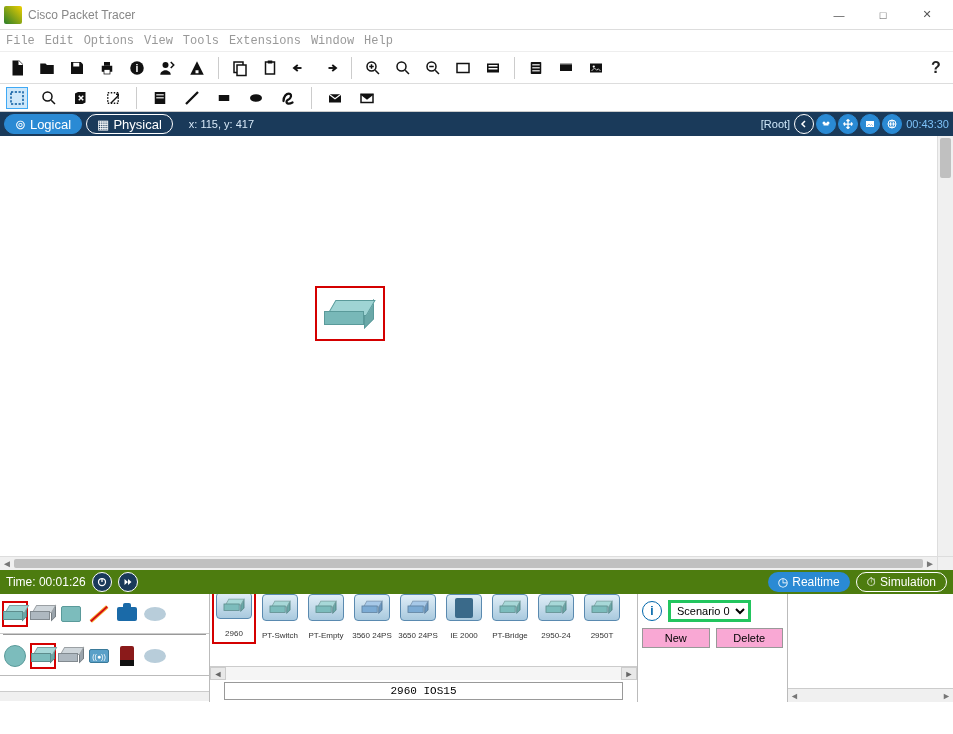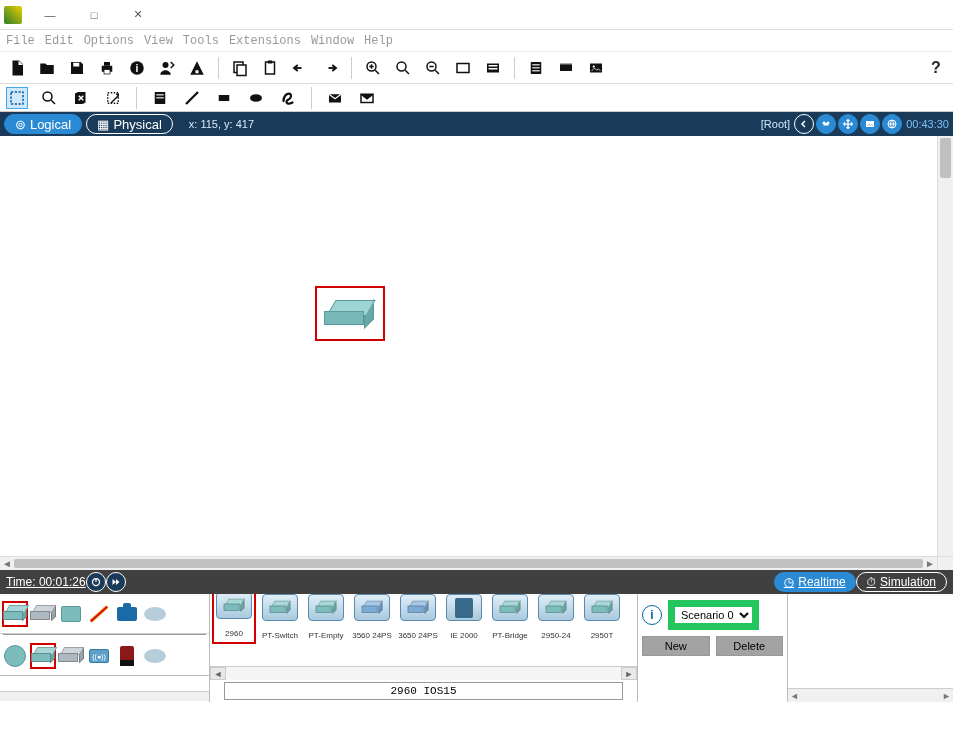--- a/index.html
+++ b/index.html
@@ -40,21 +40,21 @@
   .hscroll { position:absolute; left:0; bottom:0; right:16px; height:14px; background:#f0f0f0; border-top:1px solid #ddd; display:flex; align-items:center; justify-content:space-between; padding:0 2px; color:#777; font-size:10px;}
   .hscroll .thumb { position:absolute; left:14px; right:14px; top:2px; bottom:2px; background:#c0c0c0; border-radius:2px;}
   .corner { position:absolute; right:0; bottom:0; width:16px; height:14px; background:#f0f0f0; border-left:1px solid #ddd; border-top:1px solid #ddd;}
 
   .device-on-canvas { position:absolute; left:315px; top:150px; width:70px; height:55px; border:2px solid #d40000; display:flex; align-items:center; justify-content:center;}
   .switch-3d { width:46px; height:28px; position:relative; }
   .switch-3d .top { position:absolute; left:4px; top:0; width:40px; height:16px; background:#9fd4d4; transform:skewX(-30deg); border:1px solid #5a9a9a;}
   .switch-3d .front { position:absolute; left:-3px; top:11px; width:40px; height:14px; background:#78b8b8; transform:skewX(0deg); border:1px solid #5a9a9a;}
   .switch-3d .side { position:absolute; right:-1px; top:4px; width:10px; height:20px; background:#6aa8a8; transform:skewY(-45deg); border:1px solid #5a9a9a;}
 
-  .timebar { height: 24px; background: #404040; display:flex; align-items:center; color:#fff; font-family:"Courier New",monospace; font-size:12px; padding:0 6px; text-decoration:underline;}
+  .timebar { height: 24px; background: #4d7c0f; display:flex; align-items:center; color:#fff; font-family:"Courier New",monospace; font-size:12px; padding:0 6px; gap:6px;}
   .timebar .rt-tab { margin-left:auto; background:#2a8ad4; border-radius:11px; height:20px; display:flex; align-items:center; padding:0 10px; gap:4px;}
   .timebar .sim-tab { border:1.5px solid #fff; border-radius:11px; height:20px; display:flex; align-items:center; padding:0 10px; gap:4px;}
 
   .bottom-area { height: 108px; display:flex; }
   .cat-panel { width: 210px; border-right:1px solid #bbb; display:flex; flex-direction:column; }
   .cat-row { height:40px; display:flex; align-items:center; gap:2px; padding:2px 2px; border-bottom:1px solid #ccc;}
   .cat-row.r2 { border-bottom:none; padding-top:4px;}
   .cat-ic { width:26px; height:26px; display:flex; align-items:center; justify-content:center; position:relative;}
   .cat-ic.sel { border:2px solid #d40000; }
   .cat-hr { height:1px; background:#999; margin: 0 3px; }
@@ -68,23 +68,23 @@
   .dev-box { width:36px; height:27px; border:1px solid #5a8ab0; border-radius:4px; background:linear-gradient(#e0eef7,#a9c9de); display:flex; align-items:center; justify-content:center; position:relative; overflow:hidden;}
   .dev-label { font-size:8px; color:#333; line-height:1; margin-top:7px; text-align:center; height:16px; display:flex; align-items:center;}
   .dev-hscroll { height:14px; display:flex; border-top:1px solid #ccc;}
   .dev-harrow { width:16px; background:#e8e8e8; display:flex; align-items:center; justify-content:center; font-size:9px; color:#666; border:1px solid #ccc;}
   .dev-htrack { flex:1; background:#f5f5f5; position:relative;}
   .dev-status { height:18px; border:1px solid #999; margin:2px 14px; font-size:11px; display:flex; align-items:center; justify-content:center; font-family:"Courier New",monospace;}
 
   .scen-panel { width:150px; border-right:1px solid #bbb; padding:6px 4px; display:flex; flex-direction:column; gap:6px;}
   .scen-top { display:flex; align-items:center; gap:6px;}
   .info-ic { width:20px; height:20px; border-radius:50%; border:1px solid #06a; color:#06a; display:flex; align-items:center; justify-content:center; font-size:12px; font-weight:bold;}
-  .scen-sel { font-size:11px; border:7px solid #22c55e; padding:1px 2px; background:#fff;}
+  .scen-sel { font-size:11px; border:3px solid #22c55e; padding:1px 2px; background:#fff;}
   .scen-btns { display:flex; gap:6px; }
-  .scen-btn { flex:1; font-size:11px; border:1px solid #999; background:#a3a3a3; padding:3px 16px; text-align:center;}
+  .scen-btn { flex:1; font-size:11px; border:1px solid #999; background:#f9a8d4; padding:3px 16px; text-align:center;}
   .scen-wide { font-size:11px; border:1px solid #999; background:#f4f4f4; padding:3px 2px; text-align:center;}
 
   .pdu-panel { width:165px; display:flex; flex-direction:column; font-size:11px;}
   .pdu-head { height:18px; display:flex; border-bottom:1px solid #ccc;}
   .pdu-col { padding:1px 4px; border-right:1px solid #ddd; color:#444; white-space:nowrap;}
   .pdu-body { flex:1; background:#fff;}
   .pdu-hscroll { height:14px; background:#f0f0f0; border-top:1px solid #ccc; display:flex; align-items:center; padding:0 2px; color:#777; font-size:9px;}
 
   
   .ic3d { width:24px; height:18px; position:relative;}
@@ -93,20 +93,21 @@
   .ic3d .s { position:absolute; right:-1px; top:2px; width:5px; height:12px; transform:skewY(-45deg); border:1px solid rgba(0,0,0,.25);}
   .teal .t{background:#a7d8d8;} .teal .f{background:#7cbcbc;} .teal .s{background:#6aa8a8;}
   .gray .t{background:#cfd6db;} .gray .f{background:#aeb8c0;} .gray .s{background:#9aa4ac;}
   .blue .t{background:#a7c9e8;} .blue .f{background:#7cabd4;} .blue .s{background:#6a97c0;}
 </style>
 </head>
 <body>
 
 <div class="titlebar">
   <div class="app-icon"></div>
+  <div class="title-text">Cisco Packet Tracer</div>
   <div class="win-controls">
     <div class="win-btn">—</div>
     <div class="win-btn">□</div>
     <div class="win-btn win-close">✕</div>
   </div>
 </div>
 
 <div class="menubar">
   <span class="menu-item">File</span>
   <span class="menu-item">Edit</span>

